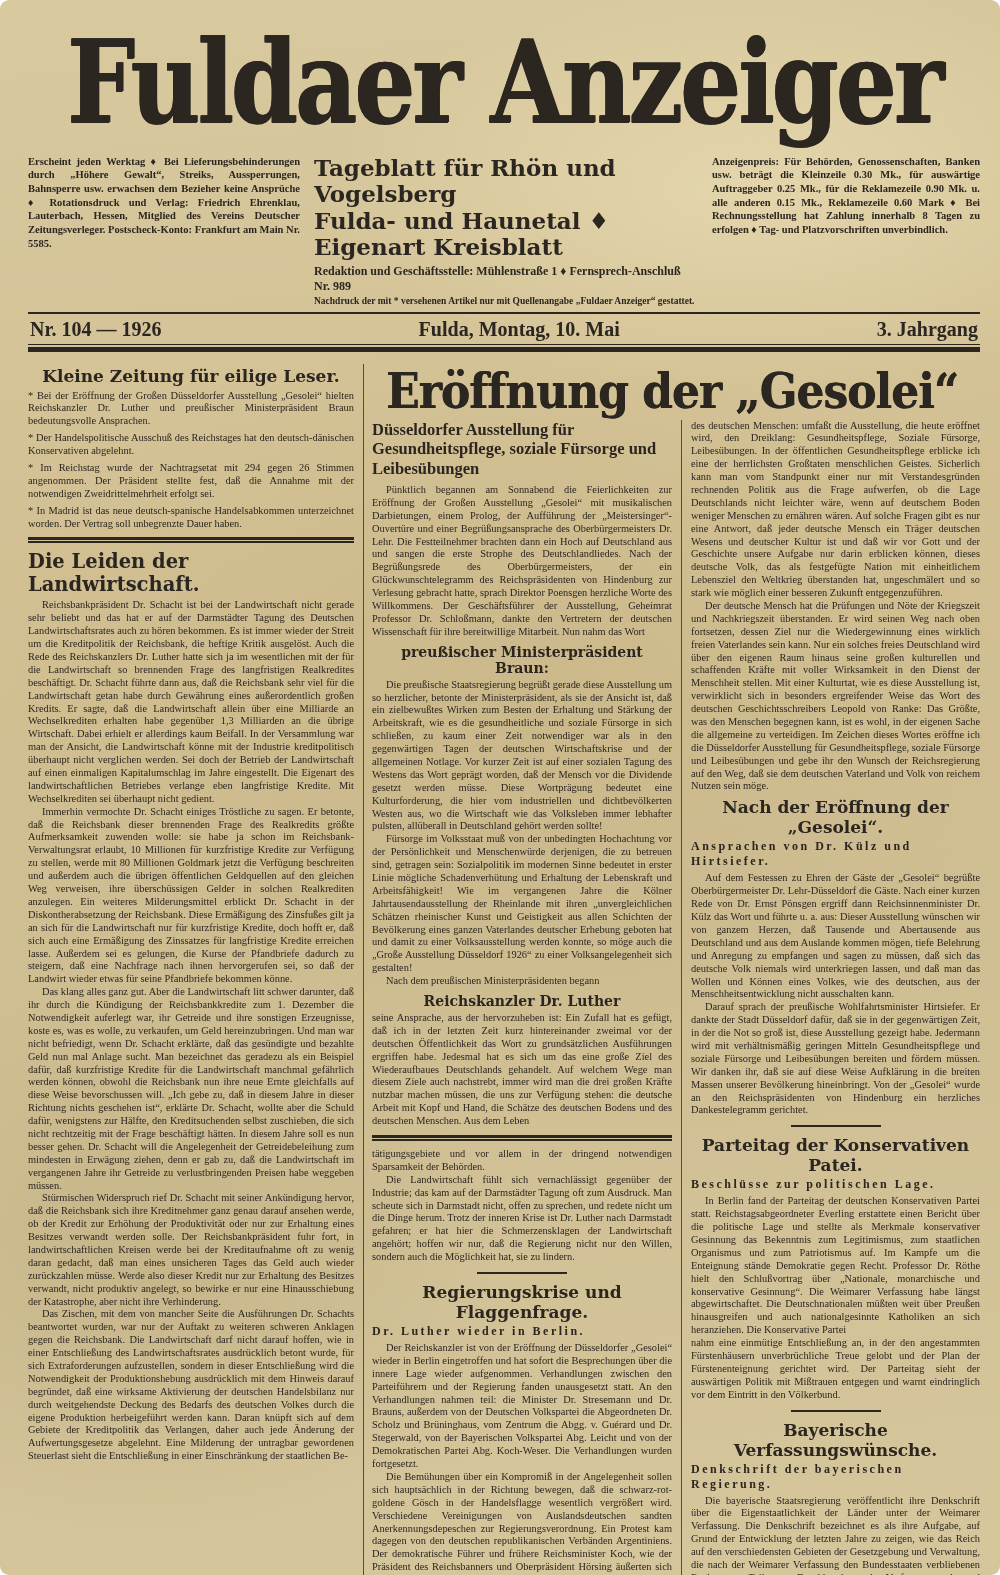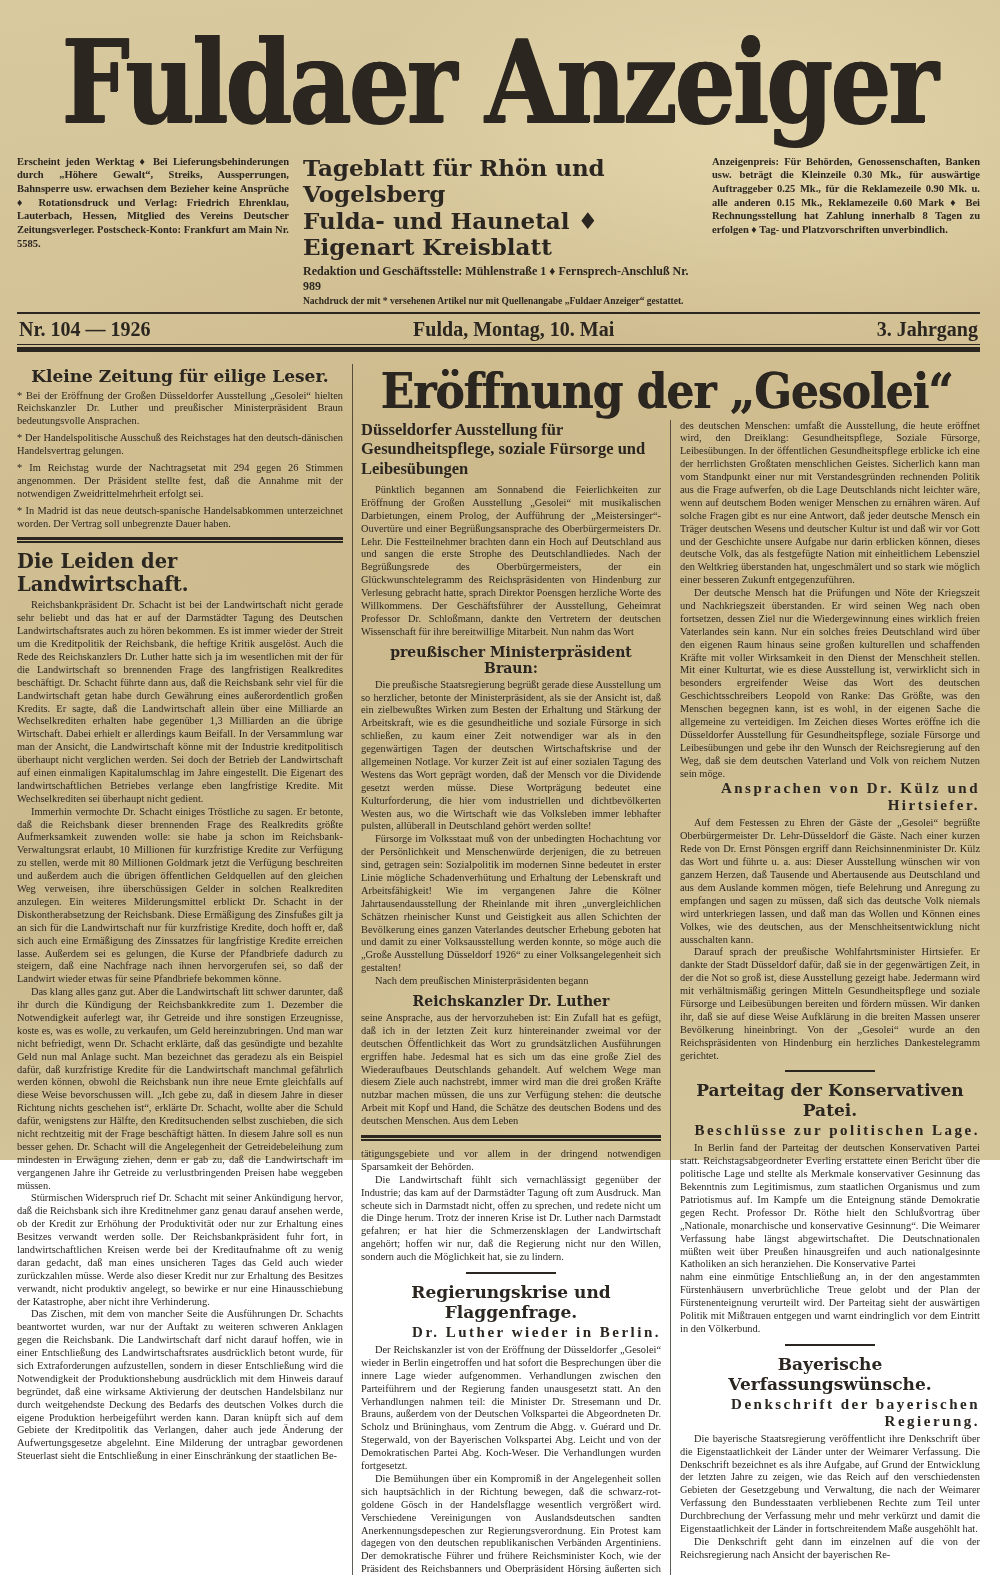--- a/index.html
+++ b/index.html
@@ -1,24 +1,24 @@
 <!DOCTYPE html>
 <html><head>
 <meta charset="utf-8">
 <style>
   html,body{margin:0;padding:0;}
   body{width:1000px;height:1575px;overflow:hidden;
        font-family:"Liberation Serif",serif;color:#2b2620;}
-  .page{position:relative;width:1000px;height:1160px;box-sizing:border-box;
-        padding:6px 20px 0 17px;
+  .page{position:relative;width:1000px;height:1575px;box-sizing:border-box;
+        padding:6px 20px 0 28px;
         background:
           radial-gradient(ellipse 600px 300px at 75% 12%, rgba(255,244,205,.35), rgba(0,0,0,0) 70%),
           radial-gradient(ellipse 500px 400px at 15% 80%, rgba(120,95,50,.12), rgba(0,0,0,0) 70%),
           radial-gradient(ellipse 700px 500px at 50% 45%, rgba(150,120,70,.10), rgba(0,0,0,0) 75%),
-          linear-gradient(175deg,#d8c99f 0%,#d2c093 35%,#cfbe92 60%,#d6c69c 100%);}
+          linear-gradient(175deg,#d8c99f 0%,#d2c093 35%,#cfbe92 60%,#d6c69c 100%); border-radius: 9px;}
   
   .masthead-title{font-family:"DejaVu Serif",serif;font-weight:bold;text-align:center;
         font-size:96px;line-height:1.05;letter-spacing:-3px;margin-top:18px;
         text-shadow:1px 0 0 currentColor,0 1px 0 currentColor;
         transform:scaleY(1.18);transform-origin:top center;}
   .info-row{display:flex;margin-top:30px;align-items:flex-start;}
   .info-small{font-size:10.5px;line-height:1.3;font-weight:bold;text-align:justify;}
   .info-left{width:272px;}
   .info-right{width:268px;}
   .info-center{flex:1;padding:0 14px;text-align:left;}
@@ -43,21 +43,21 @@
   p.b{font-size:10.4px;line-height:1.24;text-align:justify;margin:0;text-indent:14px;}
   p.b.noindent{text-indent:0;}
   .h-section{font-family:"DejaVu Serif",serif;font-weight:bold;text-align:center;
         font-size:17px;margin:2px 0 4px 0;}
   .h-article{font-family:"DejaVu Serif",serif;font-weight:bold;font-size:19.5px;
         margin:6px 0 3px 0;}
   .h-article-c{font-family:"DejaVu Serif",serif;font-weight:bold;font-size:17px;
         text-align:center;margin:4px 0 2px 0;}
   .h-sub-bold{font-family:"DejaVu Serif",serif;font-weight:bold;font-size:14px;
         text-align:center;margin:5px 0 3px 0;}
-  .h-sub-spaced{font-weight:bold;font-size:15px;letter-spacing:2.5px;text-align:right;
+  .h-sub-spaced{font-weight:bold;font-size:12px;letter-spacing:2.5px;text-align:left;
         margin:0 0 3px 0;}
   .h-deck{font-family:Liberation Serif, serif;font-weight:bold;font-size:16.5px;line-height:1.2;
         margin:0 0 5px 0;}
   .divider-heavy{height:6px;background:linear-gradient(#2b2620 0 3px,rgba(0,0,0,0) 3px 4.5px,#2b2620 4.5px 6px);
         margin:7px 0;}
   .divider-short{width:90px;border-top:2px solid #2b2620;margin:8px auto;}
   .sp{height:4px;}
 </style>
 </head>
 <body>
@@ -87,21 +87,21 @@
 
   <div class="rule-heavy"></div>
 
   <div class="body">
 
     <div class="col1">
       <div>
         <div class="h-section">Kleine Zeitung für eilige Leser.</div>
         <p class="b noindent">* Bei der Eröffnung der Großen Düsseldorfer Ausstellung „Gesolei“ hielten Reichskanzler Dr. Luther und preußischer Ministerpräsident Braun bedeutungsvolle Ansprachen.</p>
         <div class="sp"></div>
-        <p class="b noindent">* Der Handelspolitische Ausschuß des Reichstages hat den deutsch-dänischen Handelsvertrag gelungen.</p>
+        <p class="b noindent">* Der Handelspolitische Ausschuß des Reichstages hat den deutsch-dänischen Konservativen abgelehnt.</p>
         <div class="sp"></div>
         <p class="b noindent">* Im Reichstag wurde der Nachtragsetat mit 294 gegen 26 Stimmen angenommen. Der Präsident stellte fest, daß die Annahme mit der notwendigen Zweidrittelmehrheit erfolgt sei.</p>
         <div class="sp"></div>
         <p class="b noindent">* In Madrid ist das neue deutsch-spanische Handelsabkommen unterzeichnet worden. Der Vertrag soll unbegrenzte Dauer haben.</p>
       </div>
       <div class="divider-heavy"></div>
       <div>
         <div class="h-article">Die Leiden der Landwirtschaft.</div>
         <p class="b">Reichsbankpräsident Dr. Schacht ist bei der Landwirtschaft nicht gerade sehr beliebt und das hat er auf der Darmstädter Tagung des Deutschen Landwirtschaftsrates auch zu hören bekommen. Es ist immer wieder der Streit um die Kreditpolitik der Reichsbank, die heftige Kritik ausgelöst. Auch die Rede des Reichskanzlers Dr. Luther hatte sich ja im wesentlichen mit der für die Landwirtschaft so brennenden Frage des langfristigen Realkredites beschäftigt. Dr. Schacht führte dann aus, daß die Reichsbank sehr viel für die Landwirtschaft getan habe durch Gewährung eines außerordentlich großen Kredits. Er sagte, daß die Landwirtschaft allein über eine Milliarde an Wechselkrediten erhalten habe gegenüber 1,3 Milliarden an die übrige Wirtschaft. Dabei erhielt er allerdings kaum Beifall. In der Versammlung war man der Ansicht, die Landwirtschaft könne mit der Industrie kreditpolitisch überhaupt nicht verglichen werden. Sei doch der Betrieb der Landwirtschaft auf einen einmaligen Kapitalumschlag im Jahre eingestellt. Die Eigenart des landwirtschaftlichen Betriebes verlange eben langfristige Kredite. Mit Wechselkrediten sei überhaupt nicht gedient.</p>
         <p class="b">Immerhin vermochte Dr. Schacht einiges Tröstliche zu sagen. Er betonte, daß die Reichsbank dieser brennenden Frage des Realkredits größte Aufmerksamkeit zuwenden wolle: sie habe ja schon im Reichsbank-Verwaltungsrat erlaubt, 10 Millionen für kurzfristige Kredite zur Verfügung zu stellen, werde mit 80 Millionen Goldmark jetzt die Verfügung beschreiten und außerdem auch die übrigen öffentlichen Geldquellen auf den gleichen Weg verweisen, ihre überschüssigen Gelder in solchen Realkrediten anzulegen. Ein weiteres Milderungsmittel erblickt Dr. Schacht in der Diskontherabsetzung der Reichsbank. Diese Ermäßigung des Zinsfußes gilt ja an sich für die Landwirtschaft nur für kurzfristige Kredite, doch hofft er, daß sich auch eine Ermäßigung des Zinssatzes für langfristige Kredite erreichen lasse. Außerdem sei es gelungen, die Kurse der Pfandbriefe dadurch zu steigern, daß eine Nachfrage nach ihnen hervorgerufen sei, so daß der Landwirt wieder etwas für seine Pfandbriefe bekommen könne.</p>
@@ -133,30 +133,31 @@
             <div class="h-sub-spaced">Dr. Luther wieder in Berlin.</div>
             <p class="b">Der Reichskanzler ist von der Eröffnung der Düsseldorfer „Gesolei“ wieder in Berlin eingetroffen und hat sofort die Besprechungen über die innere Lage wieder aufgenommen. Verhandlungen zwischen den Parteiführern und der Regierung fanden unausgesetzt statt. An den Verhandlungen nahmen teil: die Minister Dr. Stresemann und Dr. Brauns, außerdem von der Deutschen Volkspartei die Abgeordneten Dr. Scholz und Brüninghaus, vom Zentrum die Abgg. v. Guérard und Dr. Stegerwald, von der Bayerischen Volkspartei Abg. Leicht und von der Demokratischen Partei Abg. Koch-Weser. Die Verhandlungen wurden fortgesetzt.</p>
             <p class="b">Die Bemühungen über ein Kompromiß in der Angelegenheit sollen sich hauptsächlich in der Richtung bewegen, daß die schwarz-rot-goldene Gösch in der Handelsflagge wesentlich vergrößert wird. Verschiedene Vereinigungen von Auslandsdeutschen sandten Anerkennungsdepeschen zur Regierungsverordnung. Ein Protest kam dagegen von den deutschen republikanischen Verbänden Argentiniens. Der demokratische Führer und frühere Reichsminister Koch, wie der Präsident des Reichsbanners und Oberpräsident Hörsing äußerten sich bei einer Versammlung in Nürnberg scharf gegen die Flaggenverordnung.</p>
           </div>
         </div>
 
         <div class="col3">
           <p class="b noindent">des deutschen Menschen: umfaßt die Ausstellung, die heute eröffnet wird, den Dreiklang: Gesundheitspflege, Soziale Fürsorge, Leibesübungen. In der öffentlichen Gesundheitspflege erblicke ich eine der herrlichsten Großtaten menschlichen Geistes. Sicherlich kann man vom Standpunkt einer nur mit Verstandesgründen rechnenden Politik aus die Frage aufwerfen, ob die Lage Deutschlands nicht leichter wäre, wenn auf deutschem Boden weniger Menschen zu ernähren wären. Auf solche Fragen gibt es nur eine Antwort, daß jeder deutsche Mensch ein Träger deutschen Wesens und deutscher Kultur ist und daß wir vor Gott und der Geschichte unsere Aufgabe nur darin erblicken können, dieses deutsche Volk, das als festgefügte Nation mit einheitlichem Lebensziel den Weltkrieg überstanden hat, ungeschmälert und so stark wie möglich einer besseren Zukunft entgegenzuführen.</p>
           <p class="b">Der deutsche Mensch hat die Prüfungen und Nöte der Kriegszeit und Nachkriegszeit überstanden. Er wird seinen Weg nach oben fortsetzen, dessen Ziel nur die Wiedergewinnung eines wirklich freien Vaterlandes sein kann. Nur ein solches freies Deutschland wird über den eigenen Raum hinaus seine großen kulturellen und schaffenden Kräfte mit voller Wirksamkeit in den Dienst der Menschheit stellen. Mit einer Kulturtat, wie es diese Ausstellung ist, verwirklicht sich in besonders ergreifender Weise das Wort des deutschen Geschichtsschreibers Leopold von Ranke: Das Größte, was den Menschen begegnen kann, ist es wohl, in der eigenen Sache die allgemeine zu verteidigen. Im Zeichen dieses Wortes eröffne ich die Düsseldorfer Ausstellung für Gesundheitspflege, soziale Fürsorge und Leibesübungen und gebe ihr den Wunsch der Reichsregierung auf den Weg, daß sie dem deutschen Vaterland und Volk von reichem Nutzen sein möge.</p>
           <div>
+            <div class="h-article-c">Nach der Eröffnung der „Gesolei“.</div>
             <div class="h-sub-spaced">Ansprachen von Dr. Külz und Hirtsiefer.</div>
             <p class="b">Auf dem Festessen zu Ehren der Gäste der „Gesolei“ begrüßte Oberbürgermeister Dr. Lehr-Düsseldorf die Gäste. Nach einer kurzen Rede von Dr. Ernst Pönsgen ergriff dann Reichsinnenminister Dr. Külz das Wort und führte u. a. aus: Dieser Ausstellung wünschen wir von ganzem Herzen, daß Tausende und Abertausende aus Deutschland und aus dem Auslande kommen mögen, tiefe Belehrung und Anregung zu empfangen und sagen zu müssen, daß sich das deutsche Volk niemals wird unterkriegen lassen, und daß man das Wollen und Können eines Volkes, wie des deutschen, aus der Menschheitsentwicklung nicht ausschalten kann.</p>
             <p class="b">Darauf sprach der preußische Wohlfahrtsminister Hirtsiefer. Er dankte der Stadt Düsseldorf dafür, daß sie in der gegenwärtigen Zeit, in der die Not so groß ist, diese Ausstellung gezeigt habe. Jedermann wird mit verhältnismäßig geringen Mitteln Gesundheitspflege und soziale Fürsorge und Leibesübungen bereiten und fördern müssen. Wir danken ihr, daß sie auf diese Weise Aufklärung in die breiten Massen unserer Bevölkerung hineinbringt. Von der „Gesolei“ wurde an den Reichspräsidenten von Hindenburg ein herzliches Dankestelegramm gerichtet.</p>
           </div>
           <div class="divider-short"></div>
           <div>
             <div class="h-article-c">Parteitag der Konservativen Patei.</div>
             <div class="h-sub-spaced">Beschlüsse zur politischen Lage.</div>
             <p class="b">In Berlin fand der Parteitag der deutschen Konservativen Partei statt. Reichstagsabgeordneter Everling erstattete einen Bericht über die politische Lage und stellte als Merkmale konservativer Gesinnung das Bekenntnis zum Legitimismus, zum staatlichen Organismus und zum Patriotismus auf. Im Kampfe um die Enteignung stände Demokratie gegen Recht. Professor Dr. Röthe hielt den Schlußvortrag über „Nationale, monarchische und konservative Gesinnung“. Die Weimarer Verfassung habe längst abgewirtschaftet. Die Deutschnationalen müßten weit über Preußen hinausgreifen und auch nationalgesinnte Katholiken an sich heranziehen. Die Konservative Partei</p>
-            <p class="b noindent">nahm eine einmütige Entschließung an, in der den angestammten Fürstenhäusern unverbrüchliche Treue gelobt und der Plan der Fürstenenteignung verurteilt wird. Der Parteitag sieht der auswärtigen Politik mit Mißtrauen entgegen und warnt eindringlich vor dem Eintritt in den Völkerbund.</p>
+            <p class="b noindent">nahm eine einmütige Entschließung an, in der den angestammten Fürstenhäusern unverbrüchliche Treue gelobt und der Plan der Fürstenenteignung gerichtet wird. Der Parteitag sieht der auswärtigen Politik mit Mißtrauen entgegen und warnt eindringlich vor dem Eintritt in den Völkerbund.</p>
           </div>
           <div class="divider-short"></div>
           <div>
             <div class="h-article-c">Bayerische Verfassungswünsche.</div>
             <div class="h-sub-spaced">Denkschrift der bayerischen Regierung.</div>
             <p class="b">Die bayerische Staatsregierung veröffentlicht ihre Denkschrift über die Eigenstaatlichkeit der Länder unter der Weimarer Verfassung. Die Denkschrift bezeichnet es als ihre Aufgabe, auf Grund der Entwicklung der letzten Jahre zu zeigen, wie das Reich auf den verschiedensten Gebieten der Gesetzgebung und Verwaltung, die nach der Weimarer Verfassung den Bundesstaaten verbliebenen Rechte zum Teil unter Durchbrechung der Verfassung mehr und mehr verkürzt und damit die Eigenstaatlichkeit der Länder in fortschreitendem Maße ausgehöhlt hat.</p>
             <p class="b">Die Denkschrift geht dann im einzelnen auf die von der Reichsregierung nach Ansicht der bayerischen Re-</p>
           </div>
         </div>
 

